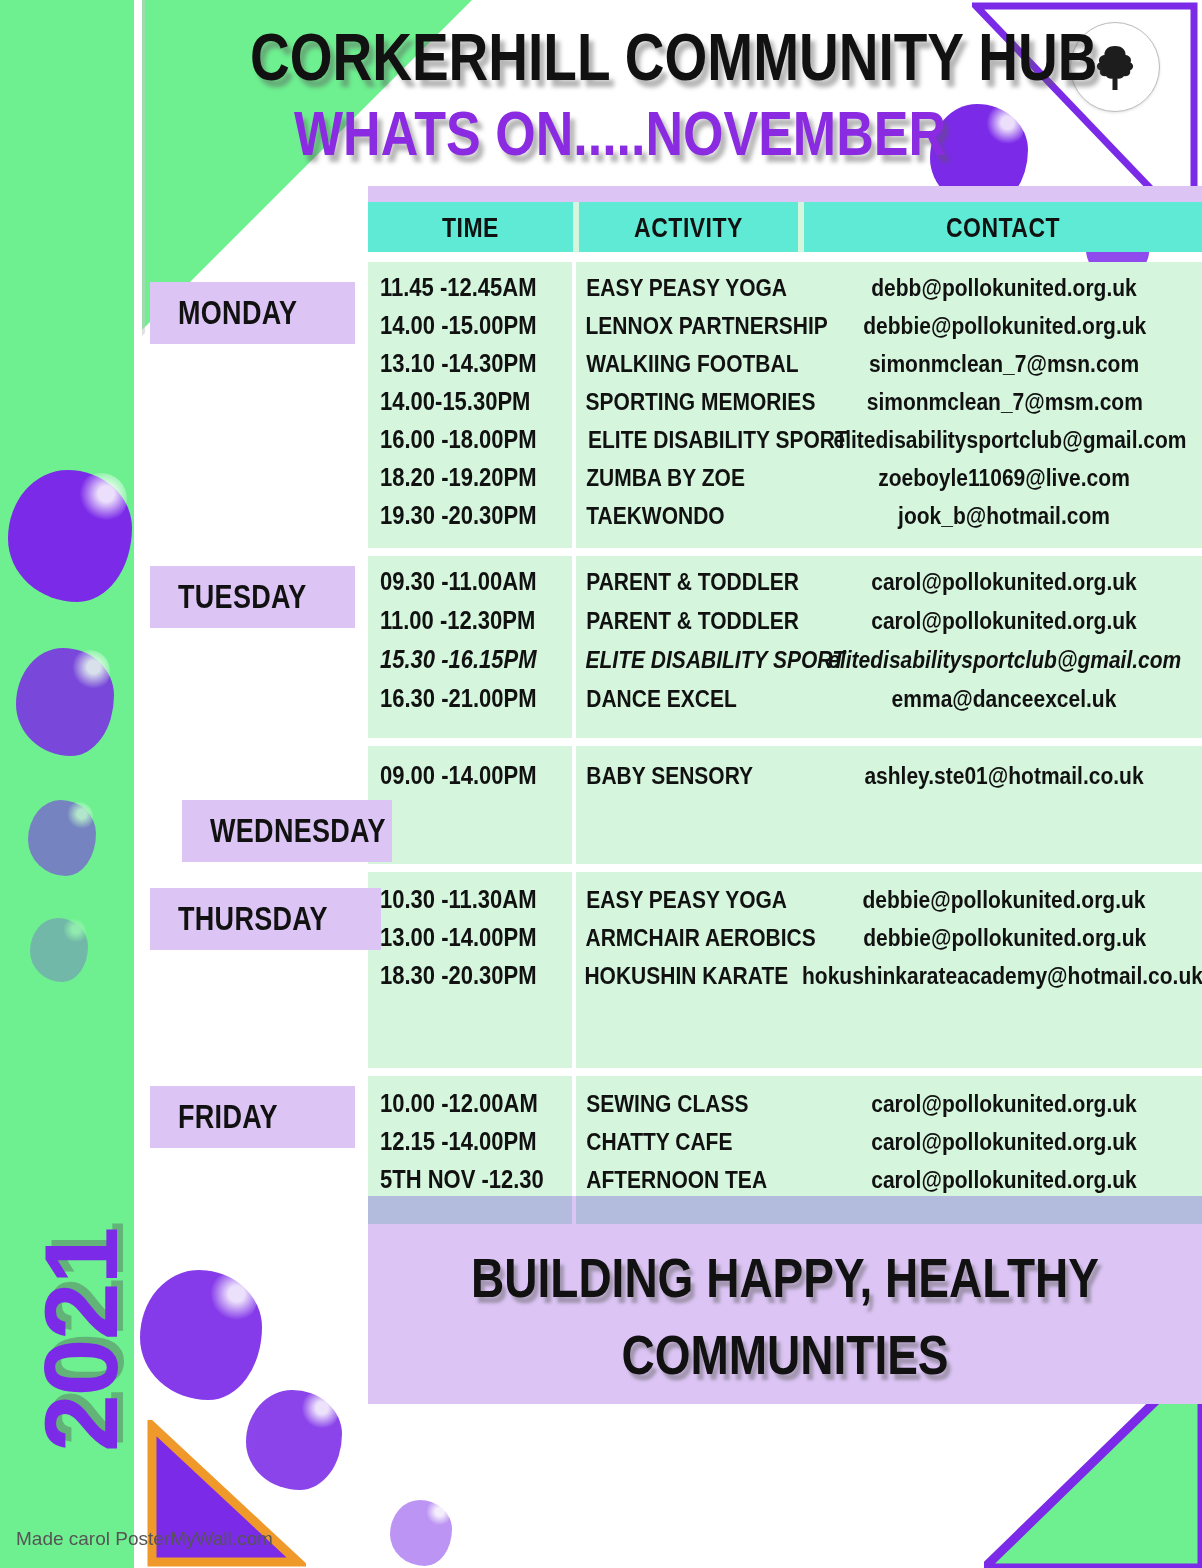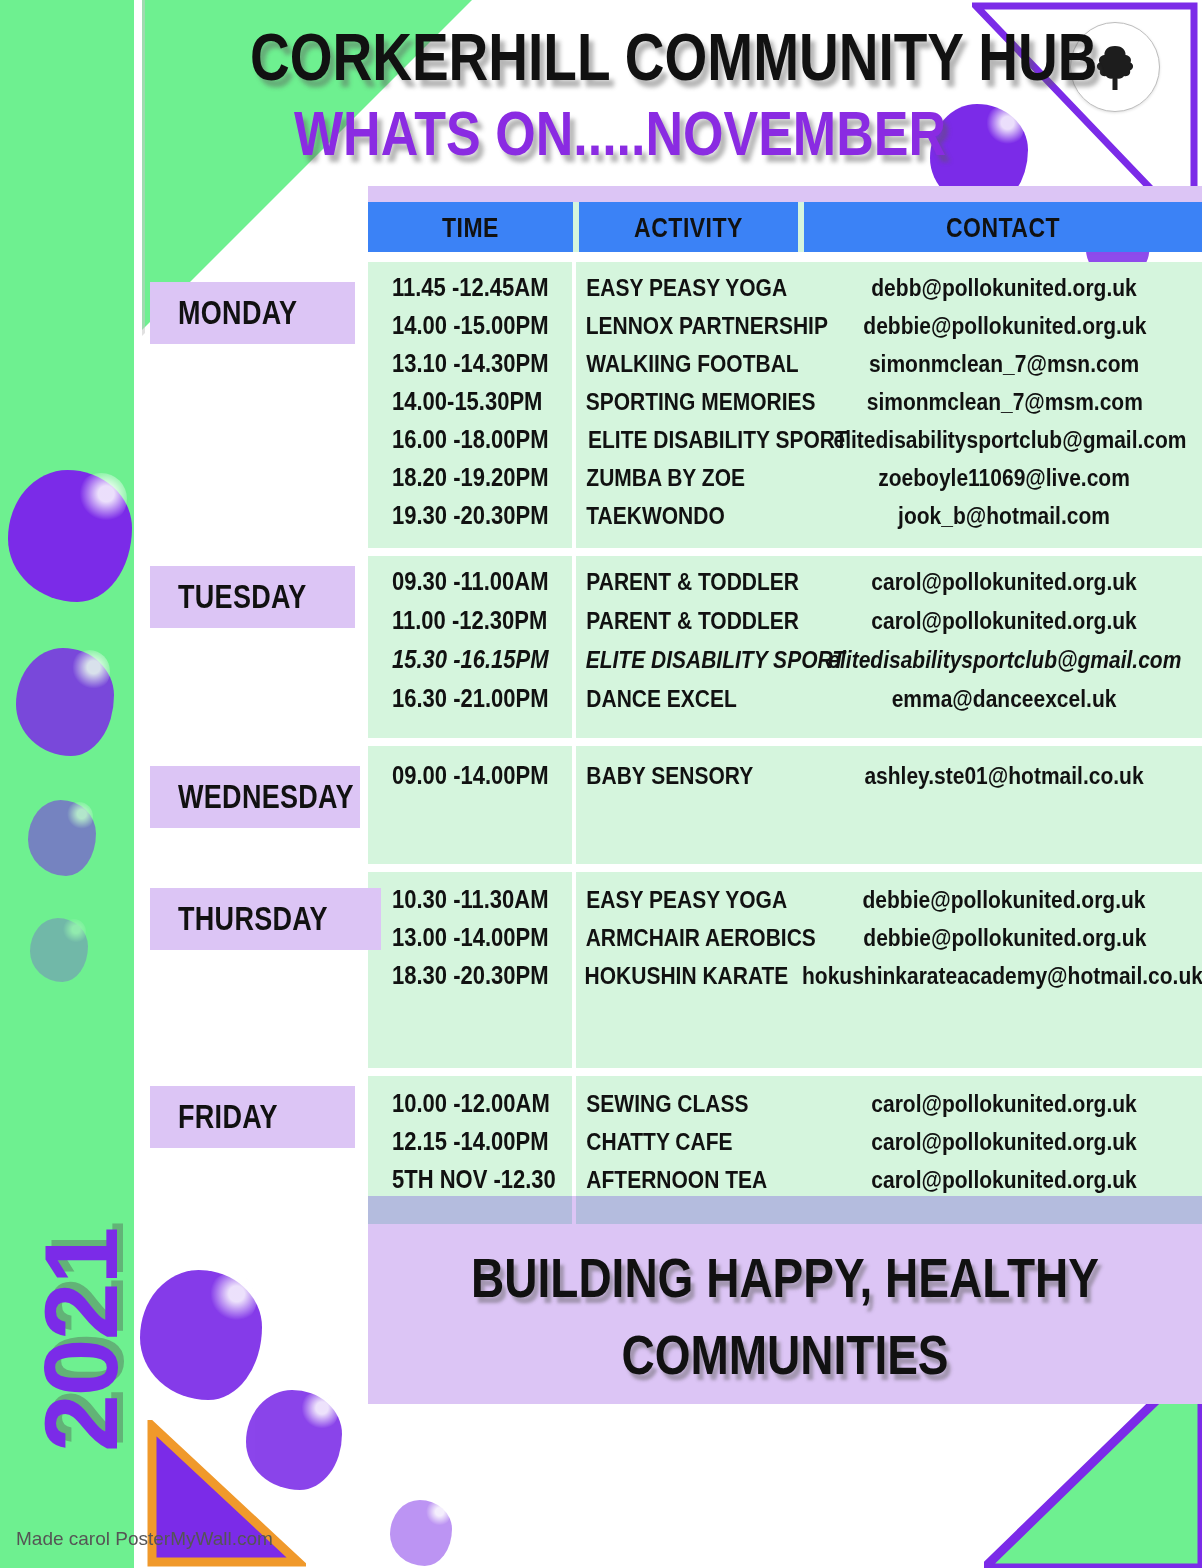--- a/index.html
+++ b/index.html
@@ -115,21 +115,21 @@
   }
   .lav-band{
     position:absolute;left:368px;top:186px;width:834px;height:16px;
     background:#DCC5F5;
   }
   .hdr-row{
     position:absolute;left:368px;top:202px;width:834px;height:50px;
     display:flex;
   }
   .hdr-cell{
-    background:#3b82f6;
+    background:#5eead4;
     height:50px;
     display:flex;align-items:center;justify-content:center;
     font-weight:bold;font-size:23px;color:#111;
     letter-spacing:.5px;
     transform:none;
   }
   .hdr-cell span{transform:scaleY(1.22);display:block;}
   .hdr-time{width:205px;}
   .hdr-gap{width:6px;background:#D5F5DD;}
   .hdr-act{width:219px;}
@@ -160,21 +160,21 @@
   }
   .rowline{
     position:absolute;
     display:flex;
     align-items:baseline;
     font-weight:bold;
     color:#111;
     white-space:nowrap;
   }
   .c-time{
-    width:190px;text-align:left;padding-left:24px;box-sizing:border-box;
+    width:190px;text-align:left;padding-left:12px;box-sizing:border-box;
     font-size:22px;
   }
   .c-act{
     width:222px;text-align:left;box-sizing:border-box;
     font-size:21px;
     margin-left:30px;
   }
   .c-con{
     width:400px;text-align:center;box-sizing:border-box;
     font-size:21px;font-weight:bold;
@@ -338,21 +338,21 @@
         <div class="c-act"><span>ELITE DISABILITY SPORT</span></div>
         <div class="c-con"><span>elitedisabilitysportclub@gmail.com</span></div>
       </div>
       <div class="rowline" style="left: 368px; width: 834px; top: 686px;">
         <div class="c-time"><span>16.30 -21.00PM</span></div>
         <div class="c-act"><span>DANCE EXCEL</span></div>
         <div class="c-con"><span>emma@danceexcel.uk</span></div>
       </div>
       <div class="day-block" style="top: 746px; height: 118px;"></div>
       <div class="sep-line" style="top: 746px; height: 118px;"></div>
-      <div class="day-label" style="top: 766px; width: 210px;">
+      <div class="day-label" style="top: 800px; width: 210px; margin-left: 32px;">
         <span>WEDNESDAY</span>
       </div>
       <div class="rowline" style="left: 368px; width: 834px; top: 763px;">
         <div class="c-time"><span>09.00 -14.00PM</span></div>
         <div class="c-act"><span>BABY SENSORY</span></div>
         <div class="c-con"><span>ashley.ste01@hotmail.co.uk</span></div>
       </div>
       <div class="day-block" style="top: 872px; height: 196px;"></div>
       <div class="sep-line" style="top: 872px; height: 196px;"></div>
       <div class="day-label" style="top: 888px; width: 231px;">

